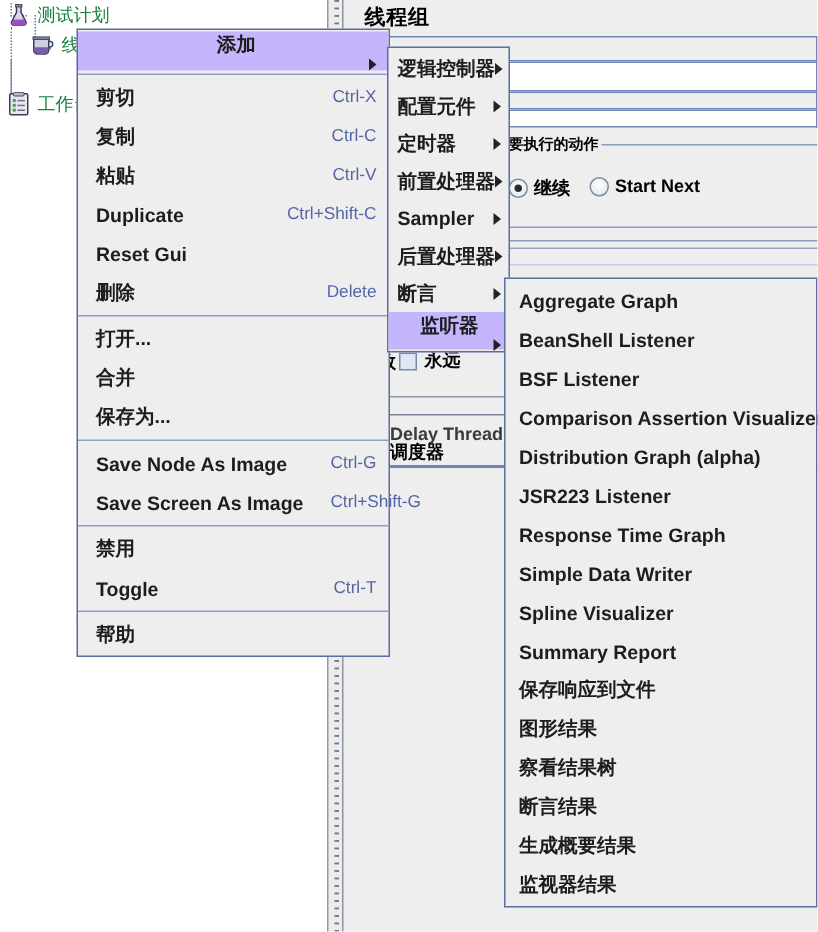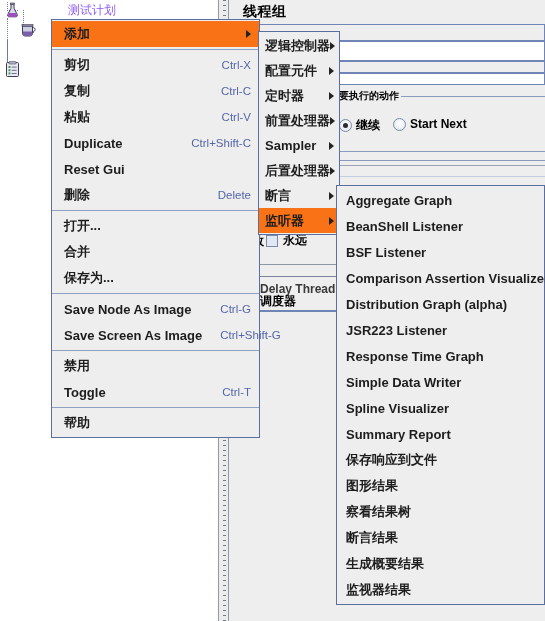--- a/index.html
+++ b/index.html
@@ -18,23 +18,22 @@
   
   .tree-panel {
     position: absolute; left: 0; top: 0;
     width: 218px; height: 621px;
     background: #ffffff;
     border-right: 0;
   }
   .tree-row {
     position: absolute;
     display: flex; align-items: center;
-    font-size: 12px; color: #8b5cf6;
+    font-size: 12px; color: #15803d;
     white-space: nowrap;
-    gap: 43px;
   }
   .tree-row.r1 { left: 4px; top: 2px; }
   .tree-row.r2 { left: 20px; top: 22px; }
   .tree-row.r3 { left: 4px; top: 61px; }
   .tree-label { margin-left: 4px; font-size: 12px; }
 
   .tw-ico { width: 17px; height: 17px; position: relative; display:inline-block; }
 
   
   .elbow {
@@ -162,21 +161,22 @@
     padding-left: 18px;
   }
   .mi .arrow {
     margin-left: auto;
     width: 0; height: 0;
     border-left: 5px solid #222;
     border-top: 4px solid transparent;
     border-bottom: 4px solid transparent;
   }
   .mi.sel {
-    background: #f97316;
+    background: #c4b5fd;
+    flex-direction: column;
   }
   .mi.disabled .lbl { color: #9a9a9a; }
   .msep {
     height: 0;
     margin: 2px 0;
     border-top: 1px solid #8fa0c2;
   }
 
   
   #menu1 { left: 51px; top: 19px; width: 209px; }

